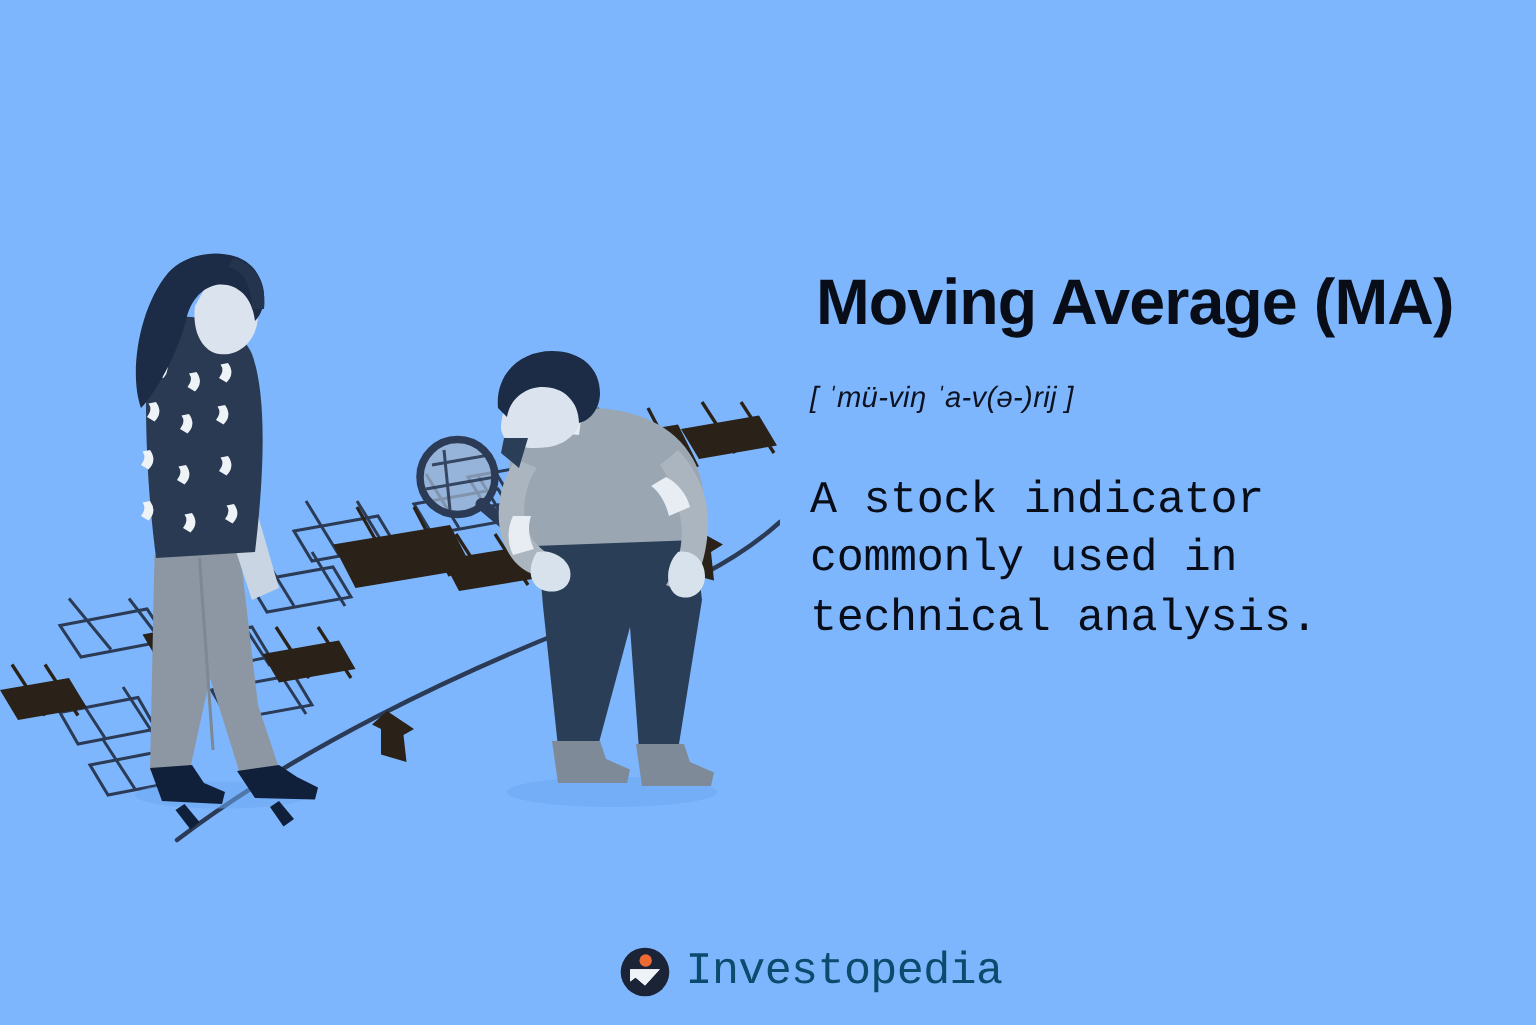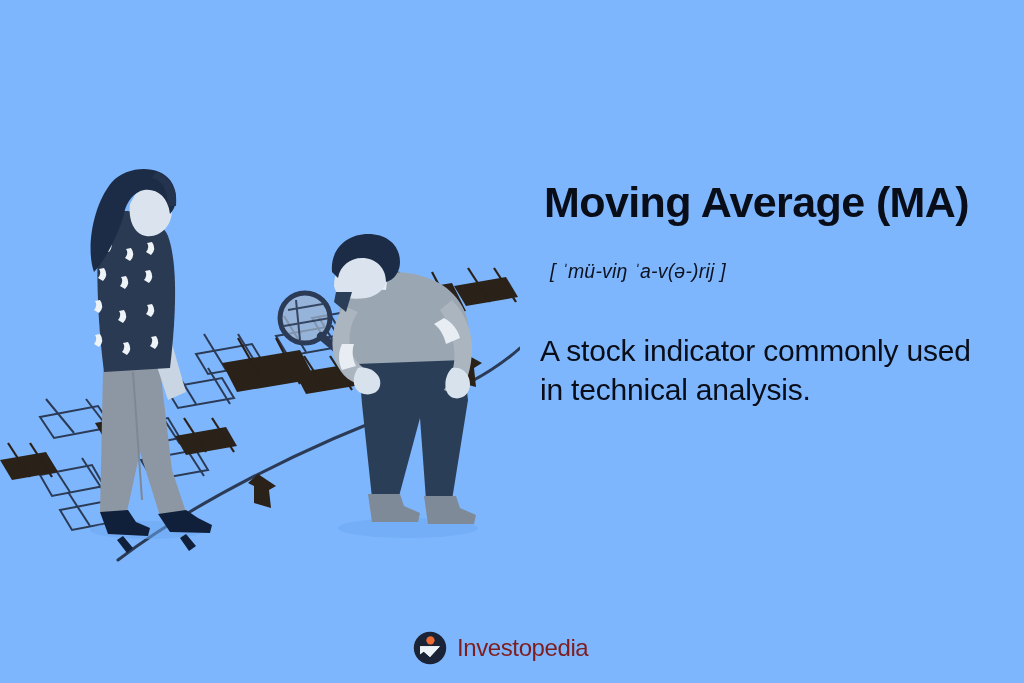--- a/index.html
+++ b/index.html
@@ -17,37 +17,37 @@
   }
   .title{
     font-family:"Liberation Sans", sans-serif;
     font-size:43px;font-weight:bold;color:#080d18;
     letter-spacing:-0.6px;line-height:1.06;margin:4px;
     white-space:nowrap;
   }
   .pron{
     font-family:"Liberation Sans", sans-serif;
     font-style:italic;font-size:19.5px;color:#0c1220;
-    margin:10px;padding-top:24px;letter-spacing:0.2px;white-space:nowrap;
+    margin:0;padding-top:24px;letter-spacing:0.2px;white-space:nowrap;
   }
   .definition{
-    font-family:Liberation Sans, sans-serif;
+    font-family:Liberation Mono, monospace;
     font-size:30px;color:#080d18;line-height:1.33;
     margin:0;padding-top:38px;letter-spacing:-0.2px;
   }
 
   
   .logo{
     position:absolute;left:412px;top:630px;
     display:flex;align-items:center;gap:9px;
   }
   .logo-mark{width:36px;height:36px;display:block;}
   .logo-word{
-    font-family:Liberation Sans, sans-serif;
-    font-size:24px;color:#7f1d1d;letter-spacing:-0.4px;
+    font-family:Liberation Mono, monospace;
+    font-size:30px;color:#0c4a6e;letter-spacing:-0.4px;
     line-height:1;
   }
 
   
   .illus{position:absolute;left:0;top:0;width:520px;height:620px;}
 </style>
 </head>
 <body>
 
 <div id="card">

